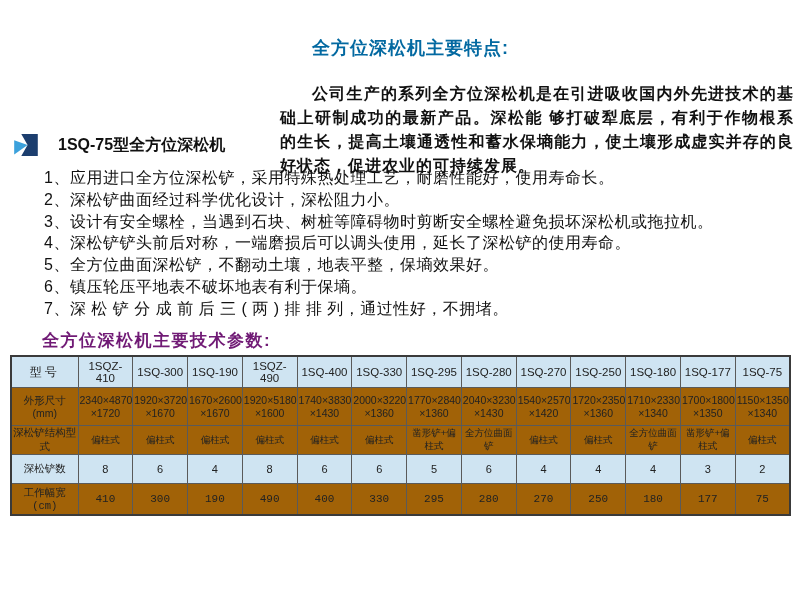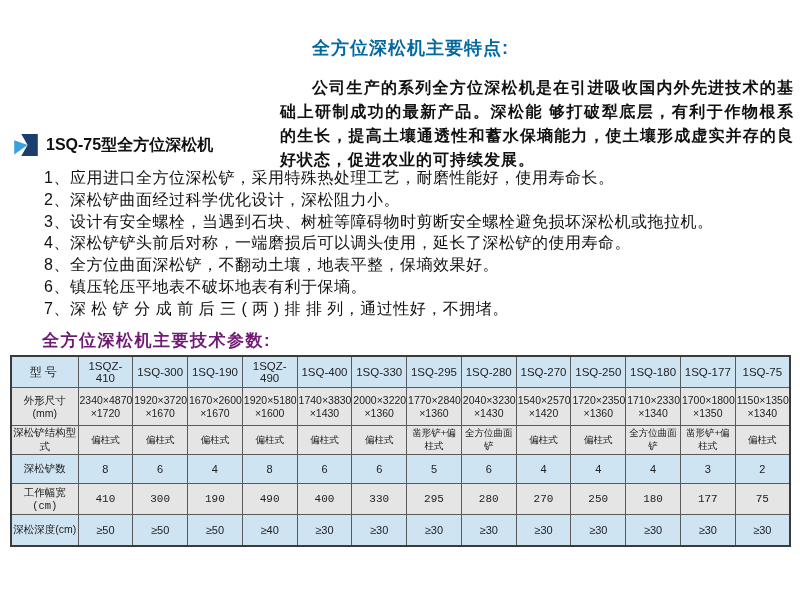--- a/index.html
+++ b/index.html
@@ -9,28 +9,28 @@
     color:#1a1a1a;overflow:hidden;
   }
   .page{position:relative;width:800px;height:600px;background:#fff;}
 
   .features-title{
     position:absolute;left:312px;top:36px;
     font-size:18px;font-weight:bold;letter-spacing:1px;
     color:#0369a1;
   }
   .intro{
-    position:absolute;left:280px;top:76px;width:514px;
+    position:absolute;left:280px;top:82px;width:514px;
     font-size:16px;line-height:24px;font-weight:bold;
     letter-spacing:1px;text-indent:2em;text-align:justify;
     color:#111;
   }
   .product-heading{
     position:absolute;left:14px;top:134px;
-    display:flex;align-items:center;gap:8px;
+    display:flex;align-items:center;gap:20px;
     font-size:16px;font-weight:bold;color:#111;
   }
   .logo{width:24px;height:22px;display:block;}
   .feature-list{
     position:absolute;left:44px;top:167px;width:748px;
     font-size:16px;font-weight:normal;color:#111;
   }
   .feature-item{line-height:21.8px;letter-spacing:0.5px;white-space:nowrap;}
   .specs-title{
     position:absolute;left:42px;top:329px;
@@ -53,21 +53,21 @@
   tr.r0 th{height:30px;font-size:11.5px;}
   tr.r0 th.row-label{font-size:12px;letter-spacing:3px;}
   tr.r1 td{height:37px;font-size:10.5px;line-height:13px;}
   tr.r2 td{height:25px;font-size:10px;}
   tr.r3 td{height:25px;font-size:9.5px;}
   tr.r4 td{height:28px;font-size:11px;}
   tr.r5 td{height:30px;font-size:11px;font-family:Liberation Mono, monospace;}
   tr.r6 td{height:30px;font-size:11px;}
   .spec-table td.row-label{font-size:10.5px;}
   tr.blue th,tr.blue td{background:#cfe4f2;}
-  tr.white td{background:#e5e5e5;}
+  tr.white td{background:#a16207;}
 </style>
 </head>
 <body>
 
 <div class="page">
 
   <div class="features-title">全方位深松机主要特点:</div>
 
   <div class="intro">公司生产的系列全方位深松机是在引进吸收国内外先进技术的基础上研制成功的最新产品。深松能 够打破犁底层，有利于作物根系的生长，提高土壤通透性和蓄水保墒能力，使土壤形成虚实并存的良好状态，促进农业的可持续发展。</div>
 
@@ -77,21 +77,21 @@
       <polygon points="0,8 17,14 0,26" fill="#3ba1dc"></polygon>
     </svg>
     <span>1SQ-75型全方位深松机</span>
   </div>
 
   <div class="feature-list">
       <div class="feature-item">1、应用进口全方位深松铲，采用特殊热处理工艺，耐磨性能好，使用寿命长。</div>
       <div class="feature-item">2、深松铲曲面经过科学优化设计，深松阻力小。</div>
       <div class="feature-item">3、设计有安全螺栓，当遇到石块、树桩等障碍物时剪断安全螺栓避免损坏深松机或拖拉机。</div>
       <div class="feature-item">4、深松铲铲头前后对称，一端磨损后可以调头使用，延长了深松铲的使用寿命。</div>
-      <div class="feature-item">8、全方位曲面深松铲，不翻动土壤，地表平整，保墒效果好。</div>
+      <div class="feature-item">5、全方位曲面深松铲，不翻动土壤，地表平整，保墒效果好。</div>
       <div class="feature-item">6、镇压轮压平地表不破坏地表有利于保墒。</div>
       <div class="feature-item">7、深 松 铲 分 成 前 后 三 ( 两 ) 排 排 列，通过性好，不拥堵。</div>
     </div>
 
   <div class="specs-title">全方位深松机主要技术参数:</div>
 
   <table class="spec-table">
     <colgroup>
         <col class="label-col">
         <col>
@@ -182,32 +182,16 @@
           <td>400</td>
           <td>330</td>
           <td>295</td>
           <td>280</td>
           <td>270</td>
           <td>250</td>
           <td>180</td>
           <td>177</td>
           <td>75</td>
         </tr>
-        <tr class="r6 blue">
-          <td class="row-label">深松深度(cm)</td>
-          <td>≥50</td>
-          <td>≥50</td>
-          <td>≥50</td>
-          <td>≥40</td>
-          <td>≥30</td>
-          <td>≥30</td>
-          <td>≥30</td>
-          <td>≥30</td>
-          <td>≥30</td>
-          <td>≥30</td>
-          <td>≥30</td>
-          <td>≥30</td>
-          <td>≥30</td>
-        </tr>
       </tbody>
   </table>
 
 </div>
 
 </body></html>

